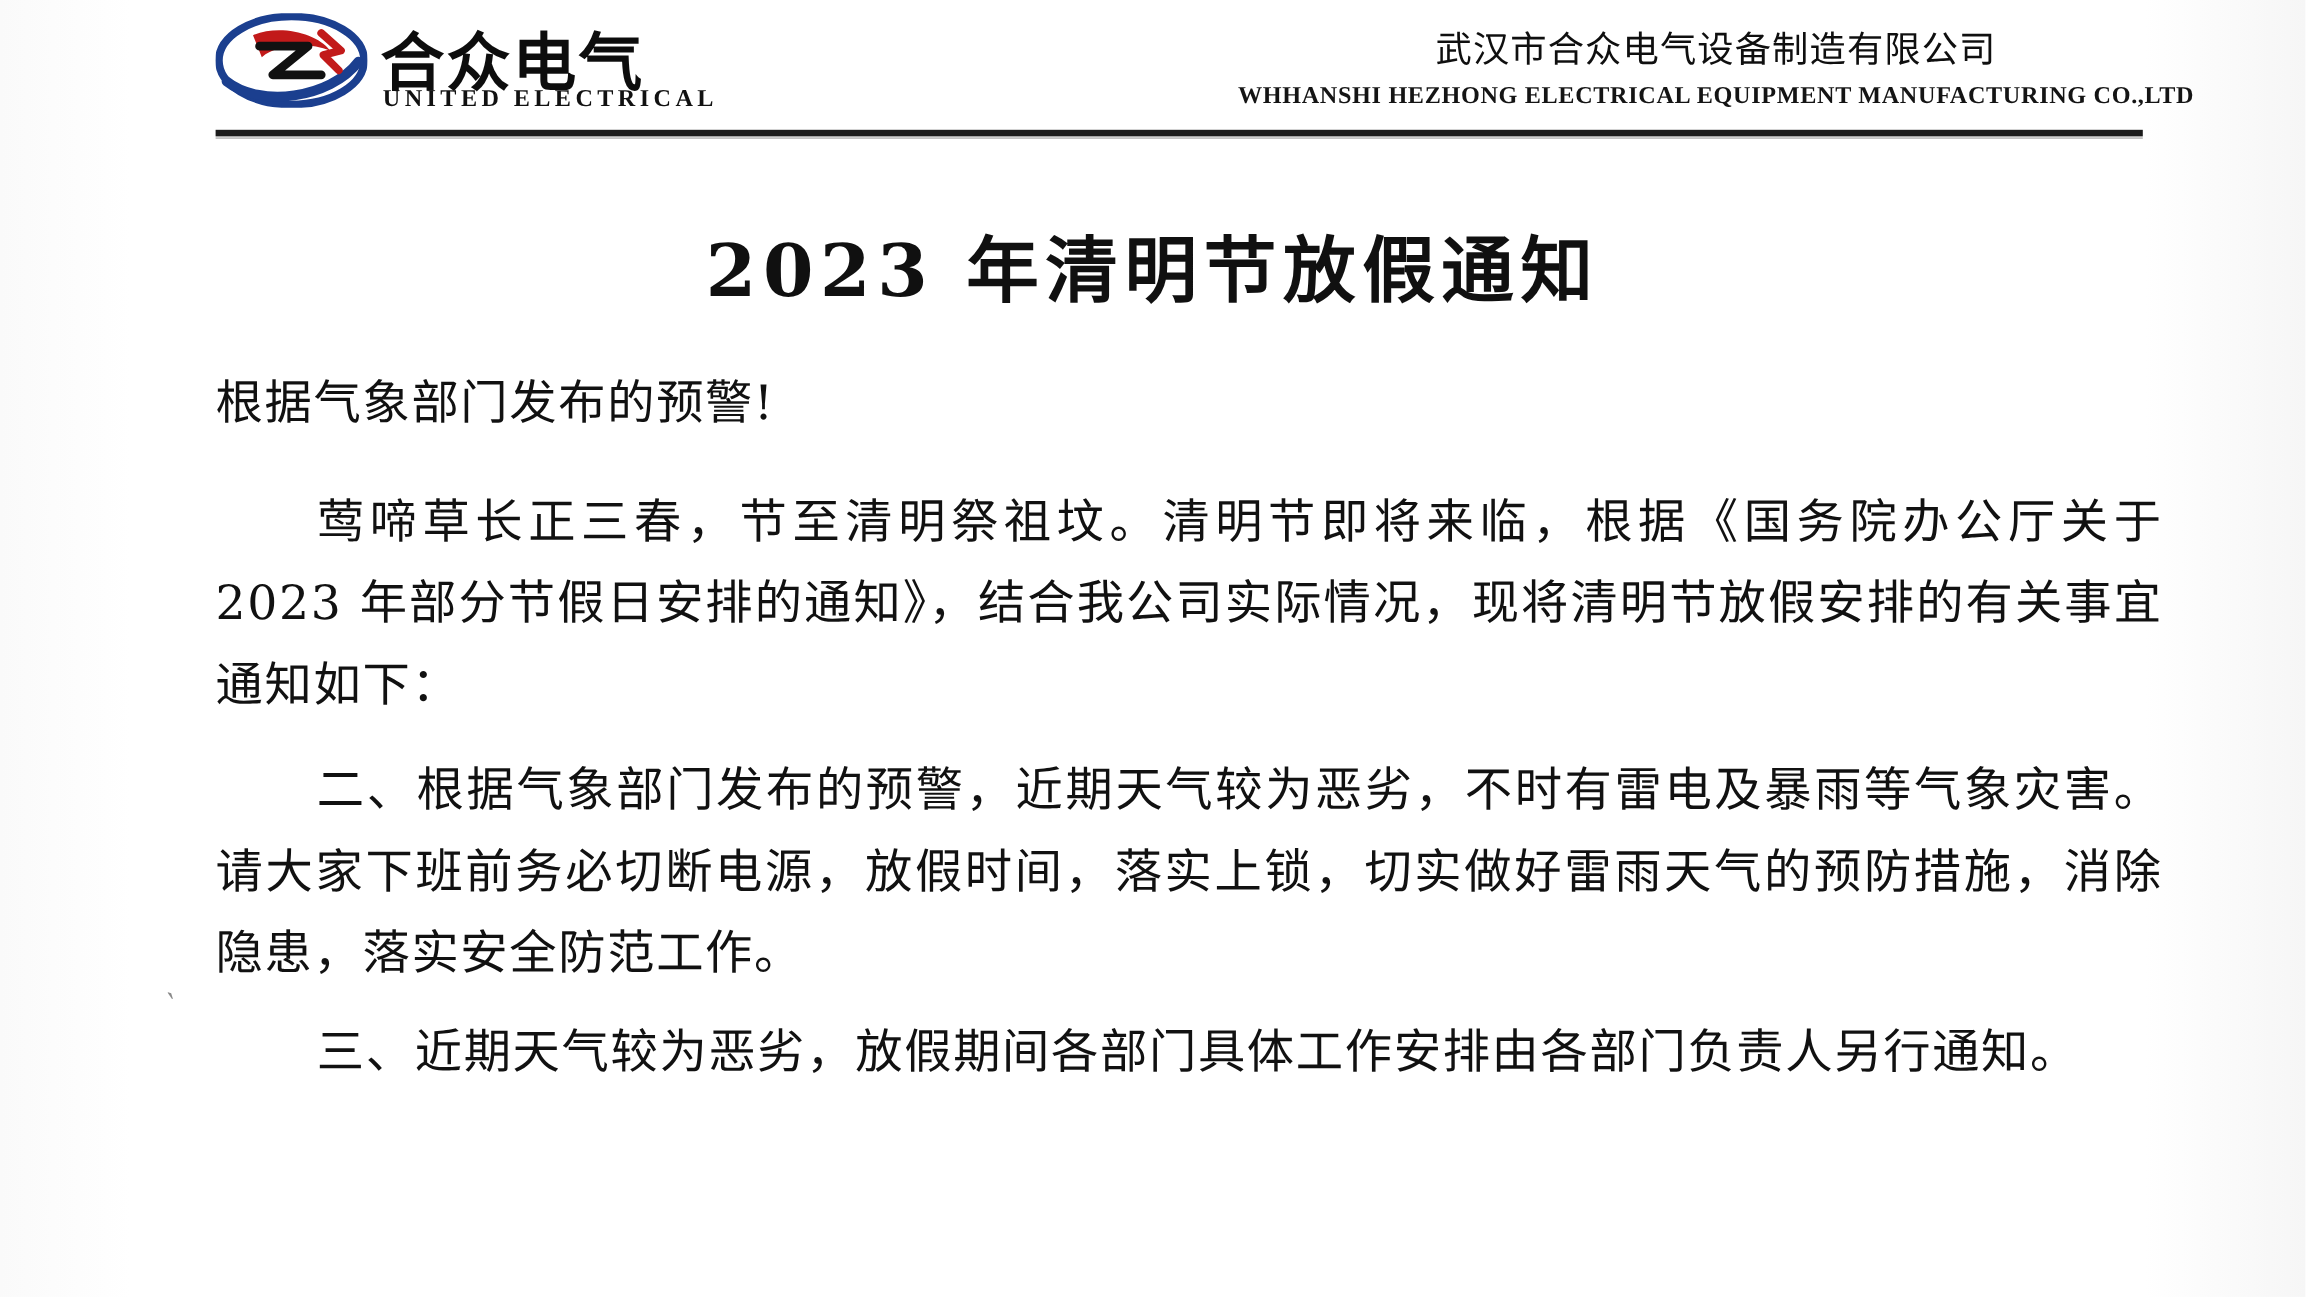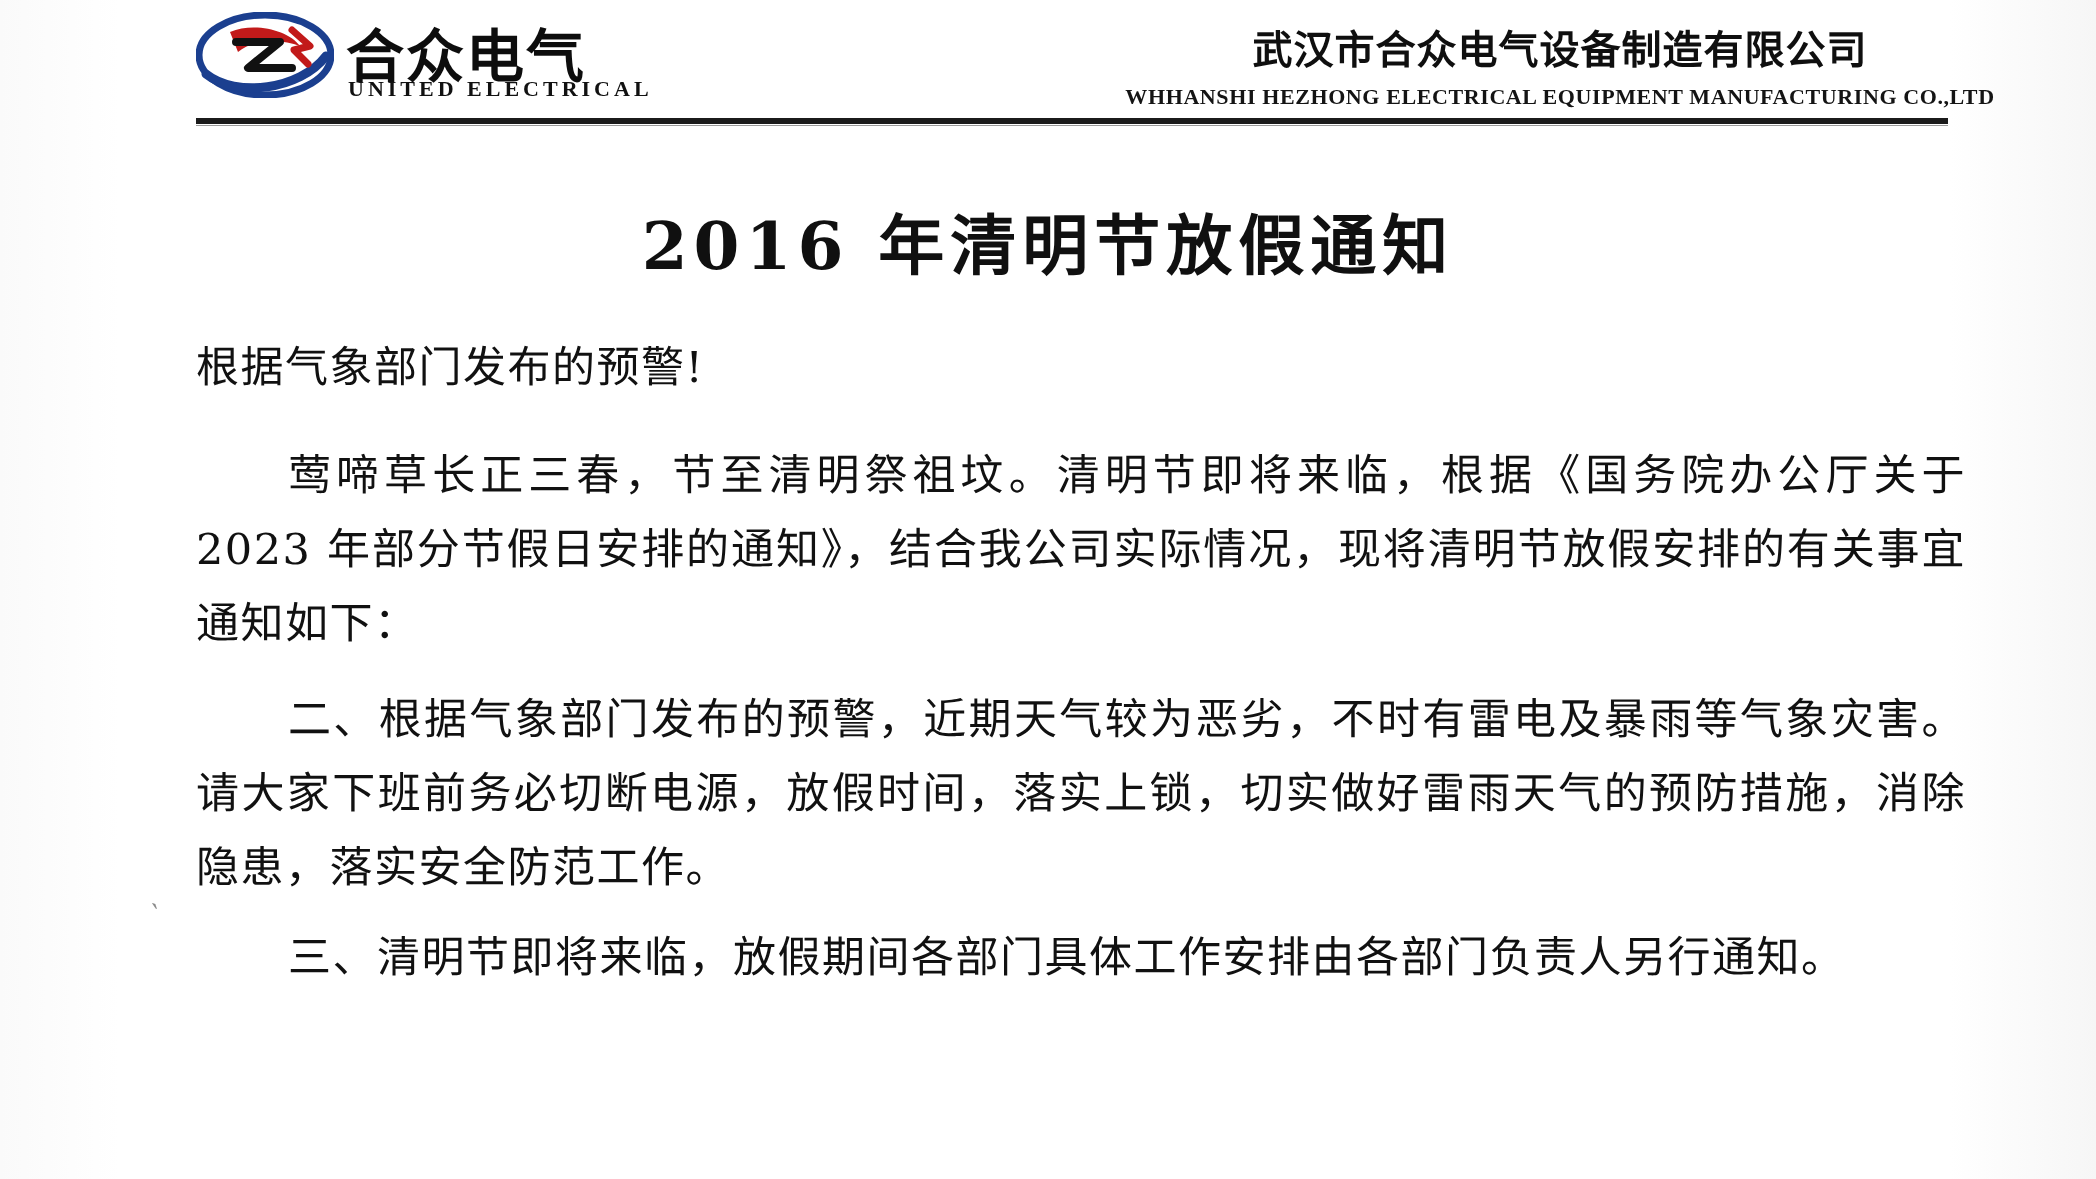--- a/index.html
+++ b/index.html
@@ -74,22 +74,22 @@
 
   .company-block {
     position: absolute;
     left: 1060px;
     top: 18px;
     width: 1000px;
     text-align: center;
   }
   .company-cn {
     font-family: "DejaVu Sans", sans-serif;
-    font-size: 40px;
-    font-weight: 700;
+    font-size: 33px;
+    font-weight: 400;
     letter-spacing: 1px;
     color: #0f0f0f;
     white-space: nowrap;
   }
   .company-en {
     margin-top: 8px;
     font-family: Liberation Serif, serif;
     font-size: 22px;
     font-weight: 700;
     letter-spacing: 0.6px;
@@ -189,23 +189,23 @@
     </div>
 
     <div class="company-block">
       <div class="company-cn">武汉市合众电气设备制造有限公司</div>
       <div class="company-en">WHHANSHI HEZHONG ELECTRICAL EQUIPMENT MANUFACTURING CO.,LTD</div>
     </div>
 
     <div class="header-rule"></div>
   </div>
 
-  <h1 class="doc-title">2016 年清明节放假通知</h1>
+  <h1 class="doc-title">2023 年清明节放假通知</h1>
 
   <div class="body-wrap">
     <p class="para greeting">根据气象部门发布的预警!</p>
     <p class="para indent">莺啼草长正三春，节至清明祭祖坟。清明节即将来临，根据《国务院办公厅关于 2023 年部分节假日安排的通知》，结合我公司实际情况，现将清明节放假安排的有关事宜通知如下：</p>
     <p class="para indent item">二、根据气象部门发布的预警，近期天气较为恶劣，不时有雷电及暴雨等气象灾害。请大家下班前务必切断电源，放假时间，落实上锁，切实做好雷雨天气的预防措施，消除隐患，落实安全防范工作。</p>
-    <p class="para indent item">三、清明节即将来临，放假期间各部门具体工作安排由各部门负责人另行通知。</p>
+    <p class="para indent item">三、近期天气较为恶劣，放假期间各部门具体工作安排由各部门负责人另行通知。</p>
   </div>
 
   <div class="stray-mark">`</div>
 </div>
 
 </body></html>

